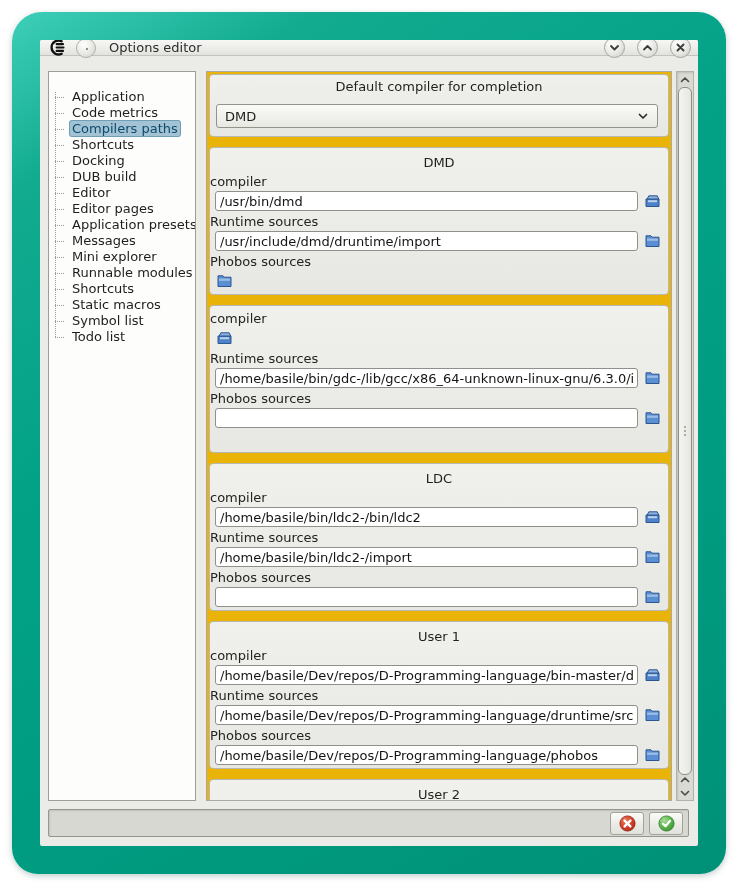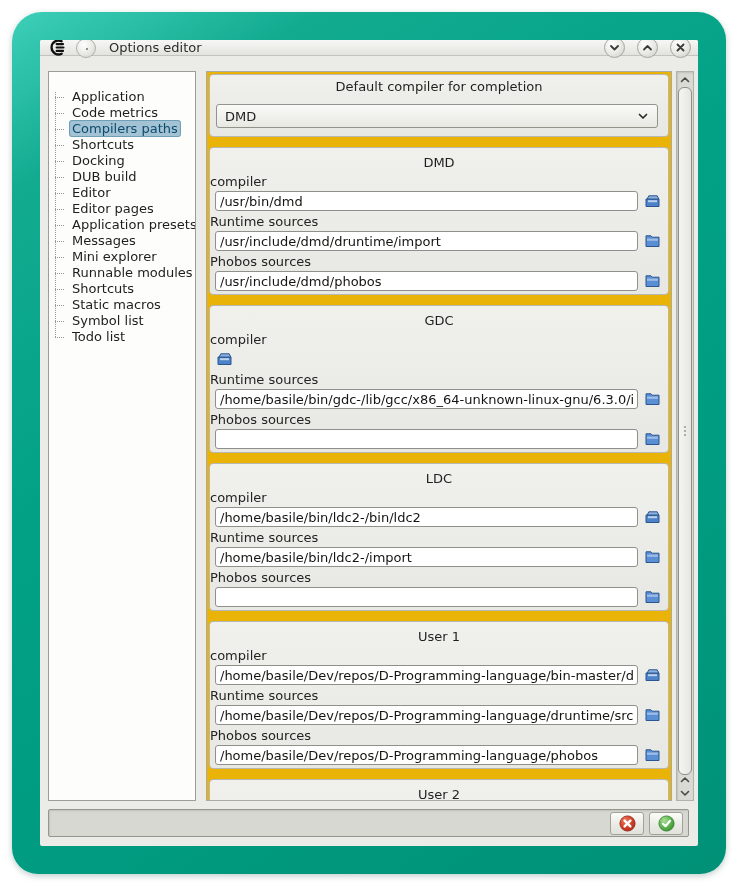--- a/index.html
+++ b/index.html
@@ -193,32 +193,30 @@
             <input class="path-input" value="/usr/include/dmd/druntime/import" style="">
             <span class="pick-btn">
               <svg width="18" height="16" viewBox="0 0 18 16">
                   <path d="M2 4.5 L2 2.8 L7 2.8 L8.2 4.2 L15 4.2 L15 13.5 L2 13.5 Z" fill="#5b8fd4" stroke="#2b568f" stroke-width="1"></path>
                   <rect x="3" y="5.6" width="11" height="2.2" fill="#9dbde6"></rect>
                 </svg>
             </span>
           </div>
           <div class="flabel">Phobos sources</div>
           <div class="frow">
-            <input class="path-input" value="/usr/include/dmd/phobos" style="">
-            <span class="pick-btn">
-              <svg width="18" height="16" viewBox="0 0 18 16">
-                  <path d="M2 4.5 L2 2.8 L7 2.8 L8.2 4.2 L15 4.2 L15 13.5 L2 13.5 Z" fill="#5b8fd4" stroke="#2b568f" stroke-width="1"></path>
-                  <rect x="3" y="5.6" width="11" height="2.2" fill="#9dbde6"></rect>
-                </svg>
-            </span>
-          </div>
-        </div>
-
-        <div class="group cgroup">
-          <div class="group-title">GDC</div>
+            <span class="pick-btn">
+              <svg width="18" height="16" viewBox="0 0 18 16">
+                  <path d="M2 4.5 L2 2.8 L7 2.8 L8.2 4.2 L15 4.2 L15 13.5 L2 13.5 Z" fill="#5b8fd4" stroke="#2b568f" stroke-width="1"></path>
+                  <rect x="3" y="5.6" width="11" height="2.2" fill="#9dbde6"></rect>
+                </svg>
+            </span>
+          </div>
+        </div>
+
+        <div class="group cgroup">
           <div class="flabel">compiler</div>
           <div class="frow">
             <span class="pick-btn">
               <svg width="18" height="16" viewBox="0 0 18 16">
                   <path d="M2 6 L2 13.5 L15 13.5 L15 6 Z" fill="#4d82c8" stroke="#2b568f" stroke-width="1"></path>
                   <path d="M3.2 6 L4.8 2.8 L13.2 2.8 L14.8 6 Z" fill="#8db1e0" stroke="#2b568f" stroke-width="1"></path>
                   <rect x="4" y="7.2" width="9" height="2" fill="#bcd2ee"></rect>
                 </svg>
             </span>
           </div>

